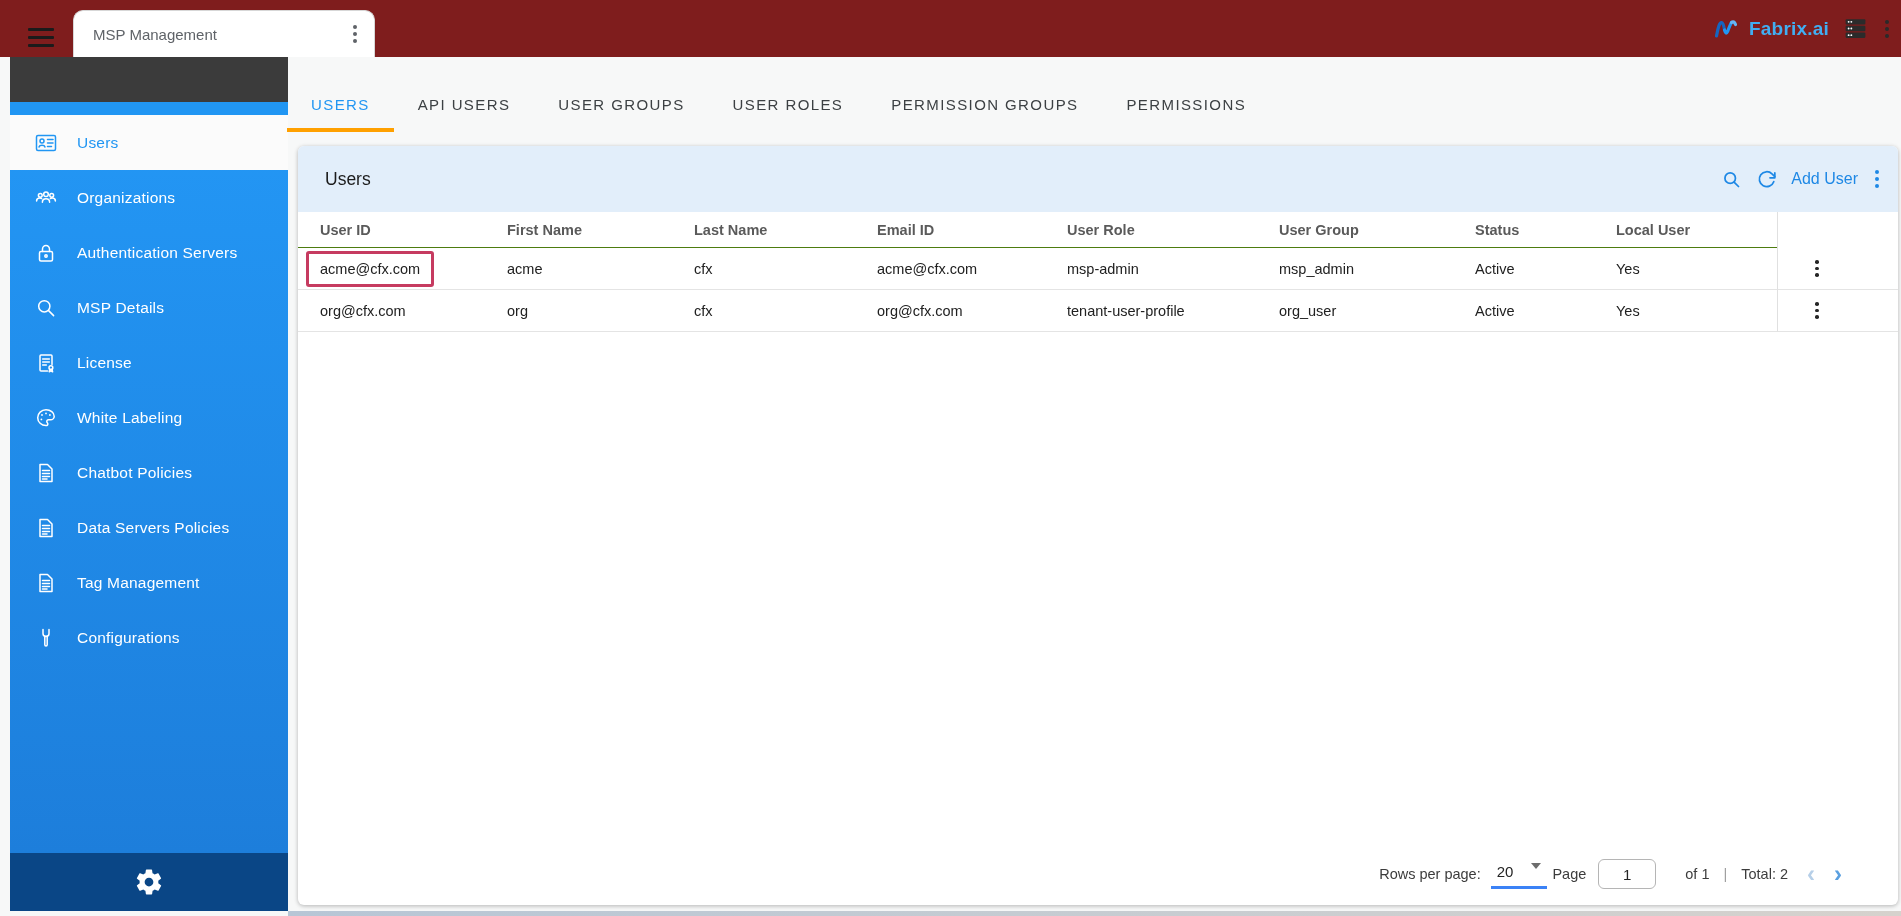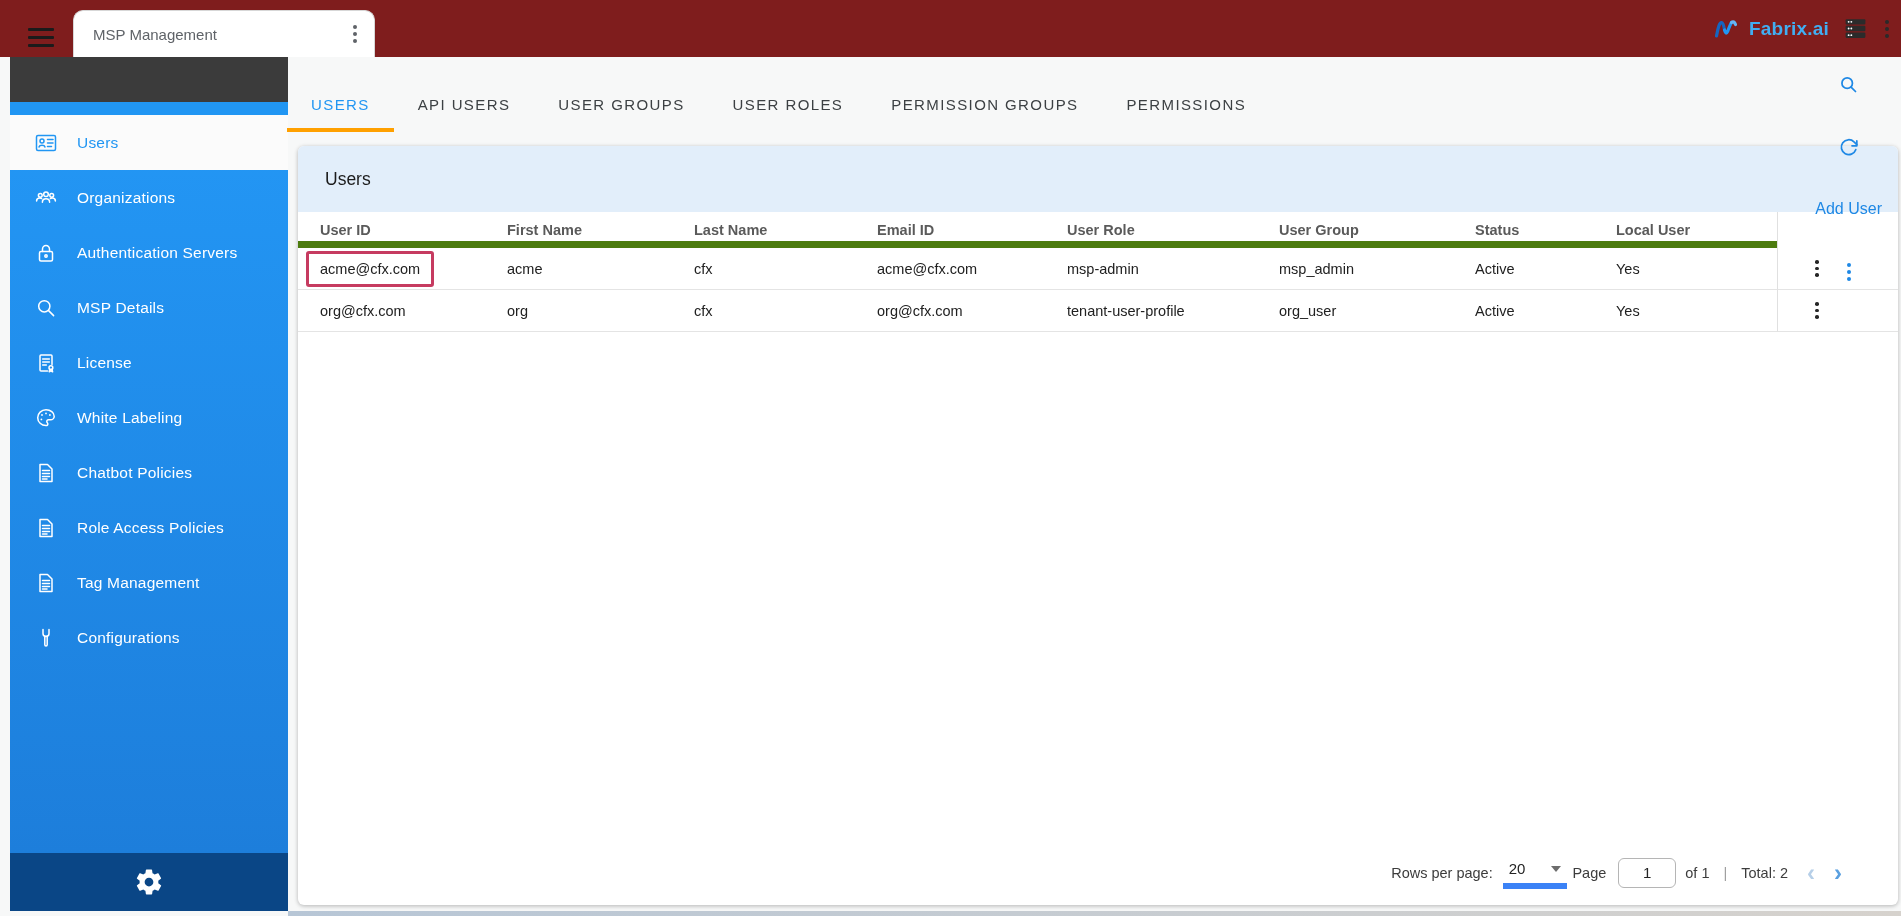--- a/index.html
+++ b/index.html
@@ -49,58 +49,58 @@
   
   .panel{
     position:absolute;left:298px;top:146px;width:1600px;height:759px;background:#ffffff;
     border-radius:6px;box-shadow:0 1px 4px rgba(0,0,0,.28);
   }
   .panel-header{
     height:66px;background:#e2eefa;border-radius:6px 6px 0 0;
     display:flex;align-items:center;padding:0 16px 0 27px;
   }
   .panel-title{font-size:17.5px;color:#1c1c1c;flex:1;}
-  .panel-actions{display:flex;align-items:center;gap:42px;flex-direction:column;}
+  .panel-actions{display:flex;align-items:center;gap:14px;}
   .icon-btn{cursor:pointer;display:flex;align-items:center;}
   .icon-btn svg{width:21px;height:21px;stroke:#1e88e5;fill:none;stroke-width:2;stroke-linecap:round;stroke-linejoin:round;}
   .add-user{font-size:16px;color:#1e88e5;cursor:pointer;white-space:nowrap;}
   .panel-dots i{background:#1e88e5;}
   
   .tgrid{display:grid;grid-template-columns:187px 187px 183px 190px 212px 196px 141px 183px 121px;}
   .thead .cell{
     height:36px;line-height:36px;font-size:14.5px;font-weight:700;color:#5a5a5a;
-    padding-left:22px;border-bottom:7px solid #4d7c0f;white-space:nowrap;overflow:hidden;
+    padding-left:22px;border-bottom:1px solid #4d7c0f;white-space:nowrap;overflow:hidden;
   }
   .trow .cell{
     height:42px;display:flex;align-items:center;font-size:14.5px;color:#212121;
     padding-left:22px;border-bottom:1px solid #e4e4e4;white-space:nowrap;overflow:hidden;
   }
   .cell.actions{border-left:1px solid #e0e0e0;padding-left:34px;}
   .thead .cell.actions{border-bottom:none;}
   .row-dots i{background:#262626;width:3.5px;height:3.5px;}
   .hl-box{
     display:inline-block;border:3px solid #c63b60;border-radius:3px;
     padding:7px 11px;margin-left:-14px;
   }
   
   .pagination{
     position:absolute;right:56px;bottom:16px;display:flex;align-items:center;
     font-size:14.5px;color:#3c3c3c;
   }
   .rpp-select{
-    display:flex;align-items:center;gap:26px;margin-left:10px;padding:4px 6px 6px 6px;
-    border-bottom:6px solid #3b82f6;cursor:pointer;color:#242424;font-size:15px;
+    display:flex;gap:18px;margin-left:10px;padding:4px 6px 6px 6px;
+    border-bottom:3px solid #3b82f6;cursor:pointer;color:#242424;font-size:15px;
   }
   .caret-down{width:0;height:0;border-left:5px solid transparent;border-right:5px solid transparent;border-top:6px solid #6d6d6d;}
   .page-label{margin-left:5px;}
   .page-input{
     width:58px;height:30px;margin-left:12px;border:1px solid #b5b5b5;border-radius:6px;
     text-align:center;font-size:15px;color:#242424;font-family:inherit;background:#fff;
   }
-  .of-label{margin-left:9px;}
+  .of-label{margin-left:29px;}
   .sep{margin-left:14px;color:#9e9e9e;}
   .total-label{margin-left:14px;}
   .chev{font-size:24px;line-height:20px;margin-left:19px;cursor:pointer;font-weight:700;}
   .chev.prev{color:#b6cfe8;}
   .chev.next{color:#5aa0e0;}
   
   .hscroll{
     position:absolute;left:288px;top:911px;width:1613px;height:5px;
     background:linear-gradient(90deg,#b7c6d6,#d6d2cd);
   }
@@ -238,21 +238,21 @@
       </div>
 
       <div class="sb-item">
         <svg viewBox="0 0 24 24">
             <path d="M6 3.5h7.5L18 8v12.5H6z"></path>
             <line x1="8.5" y1="9.5" x2="15.5" y2="9.5"></line>
             <line x1="8.5" y1="12.5" x2="15.5" y2="12.5"></line>
             <line x1="8.5" y1="15.5" x2="15.5" y2="15.5"></line>
             <line x1="8.5" y1="18" x2="13" y2="18"></line>
           </svg>
-        <span class="lbl">Role Access Policies</span>
+        <span class="lbl">Data Servers Policies</span>
       </div>
 
       <div class="sb-item">
         <svg viewBox="0 0 24 24">
             <path d="M6 3.5h7.5L18 8v12.5H6z"></path>
             <line x1="8.5" y1="9.5" x2="15.5" y2="9.5"></line>
             <line x1="8.5" y1="12.5" x2="15.5" y2="12.5"></line>
             <line x1="8.5" y1="15.5" x2="15.5" y2="15.5"></line>
             <line x1="8.5" y1="18" x2="13" y2="18"></line>
           </svg>

